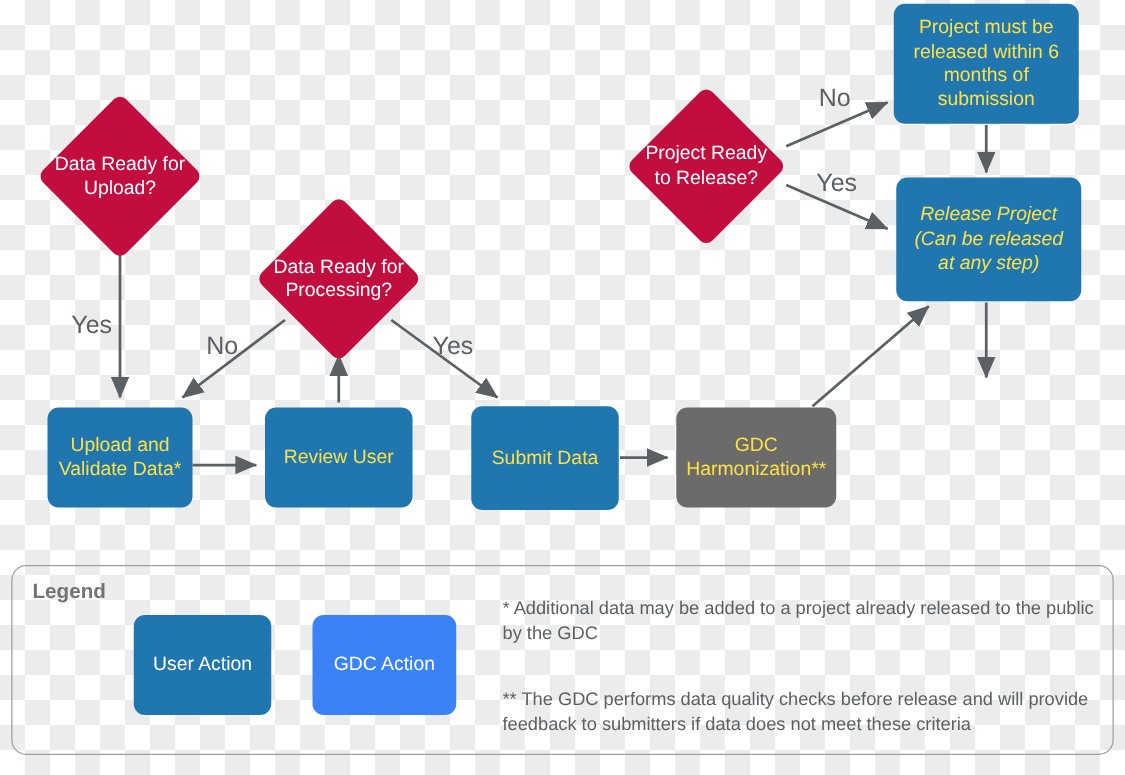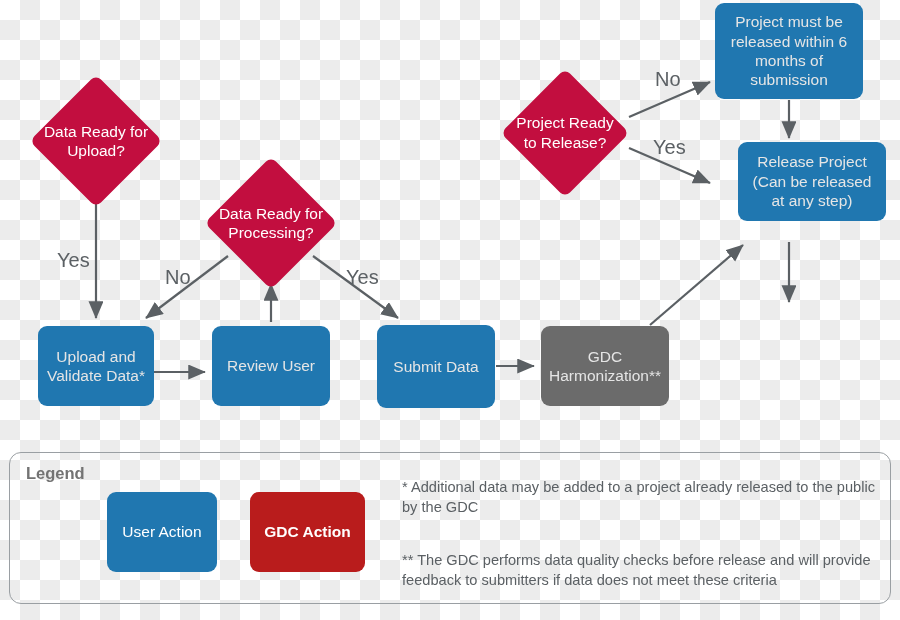--- a/index.html
+++ b/index.html
@@ -33,21 +33,21 @@
     pointer-events: none;
   }
 
   
   .node {
     position: absolute;
     display: flex;
     align-items: center;
     justify-content: center;
     text-align: center;
-    color: #e5e5e5;
+    color: #fde047;
     box-sizing: border-box;
     line-height: 1.25;
     white-space: pre-line;
     z-index: 3;
   }
   .node.process {
     border-radius: 9px;
     font-size: 15.5px;
     padding: 4px 6px;
   }
@@ -216,21 +216,21 @@
 Harmonization**</span>
   </div>
 
   <div class="node process user" style="left:715px; top:3px; width:148px; height:96px;">
     <span>Project must be
 released within 6
 months of
 submission</span>
   </div>
 
-  <div class="node process user" style="left:738px; top:142px; width:148px; height:79px;">
+  <div class="node process user" style="left:717px; top:142px; width:148px; height:99px;font-style:italic;">
     <span>Release Project
 (Can be released
 at any step)</span>
   </div>
 
 
   <div class="edge-label" style="left:57px; top:249px;">Yes</div>
 
   <div class="edge-label" style="left:165px; top:266px;">No</div>
 
@@ -240,21 +240,21 @@
 
   <div class="edge-label" style="left:653px; top:136px;">Yes</div>
 
   <div id="legend-box"></div>
   <div id="legend-title">Legend</div>
 
   <div class="swatch" style="left:107px; top:492px; width:110px; height:80px; background:#2077b0;">
     <span>User Action</span>
   </div>
 
-  <div class="swatch" style="left:250px; top:492px; width:115px; height:80px; background:#b91c1c;font-weight:bold;">
+  <div class="swatch" style="left:250px; top:492px; width:115px; height:80px; background:#3b82f6;">
     <span>GDC Action</span>
   </div>
 
   <div id="legend-notes">
     <p class="note">* Additional data may be added to a project already released to the public by the GDC</p>
     <p class="note">** The GDC performs data quality checks before release and will provide feedback to submitters if data does not meet these criteria</p>
   </div>
 
 </div>
 

